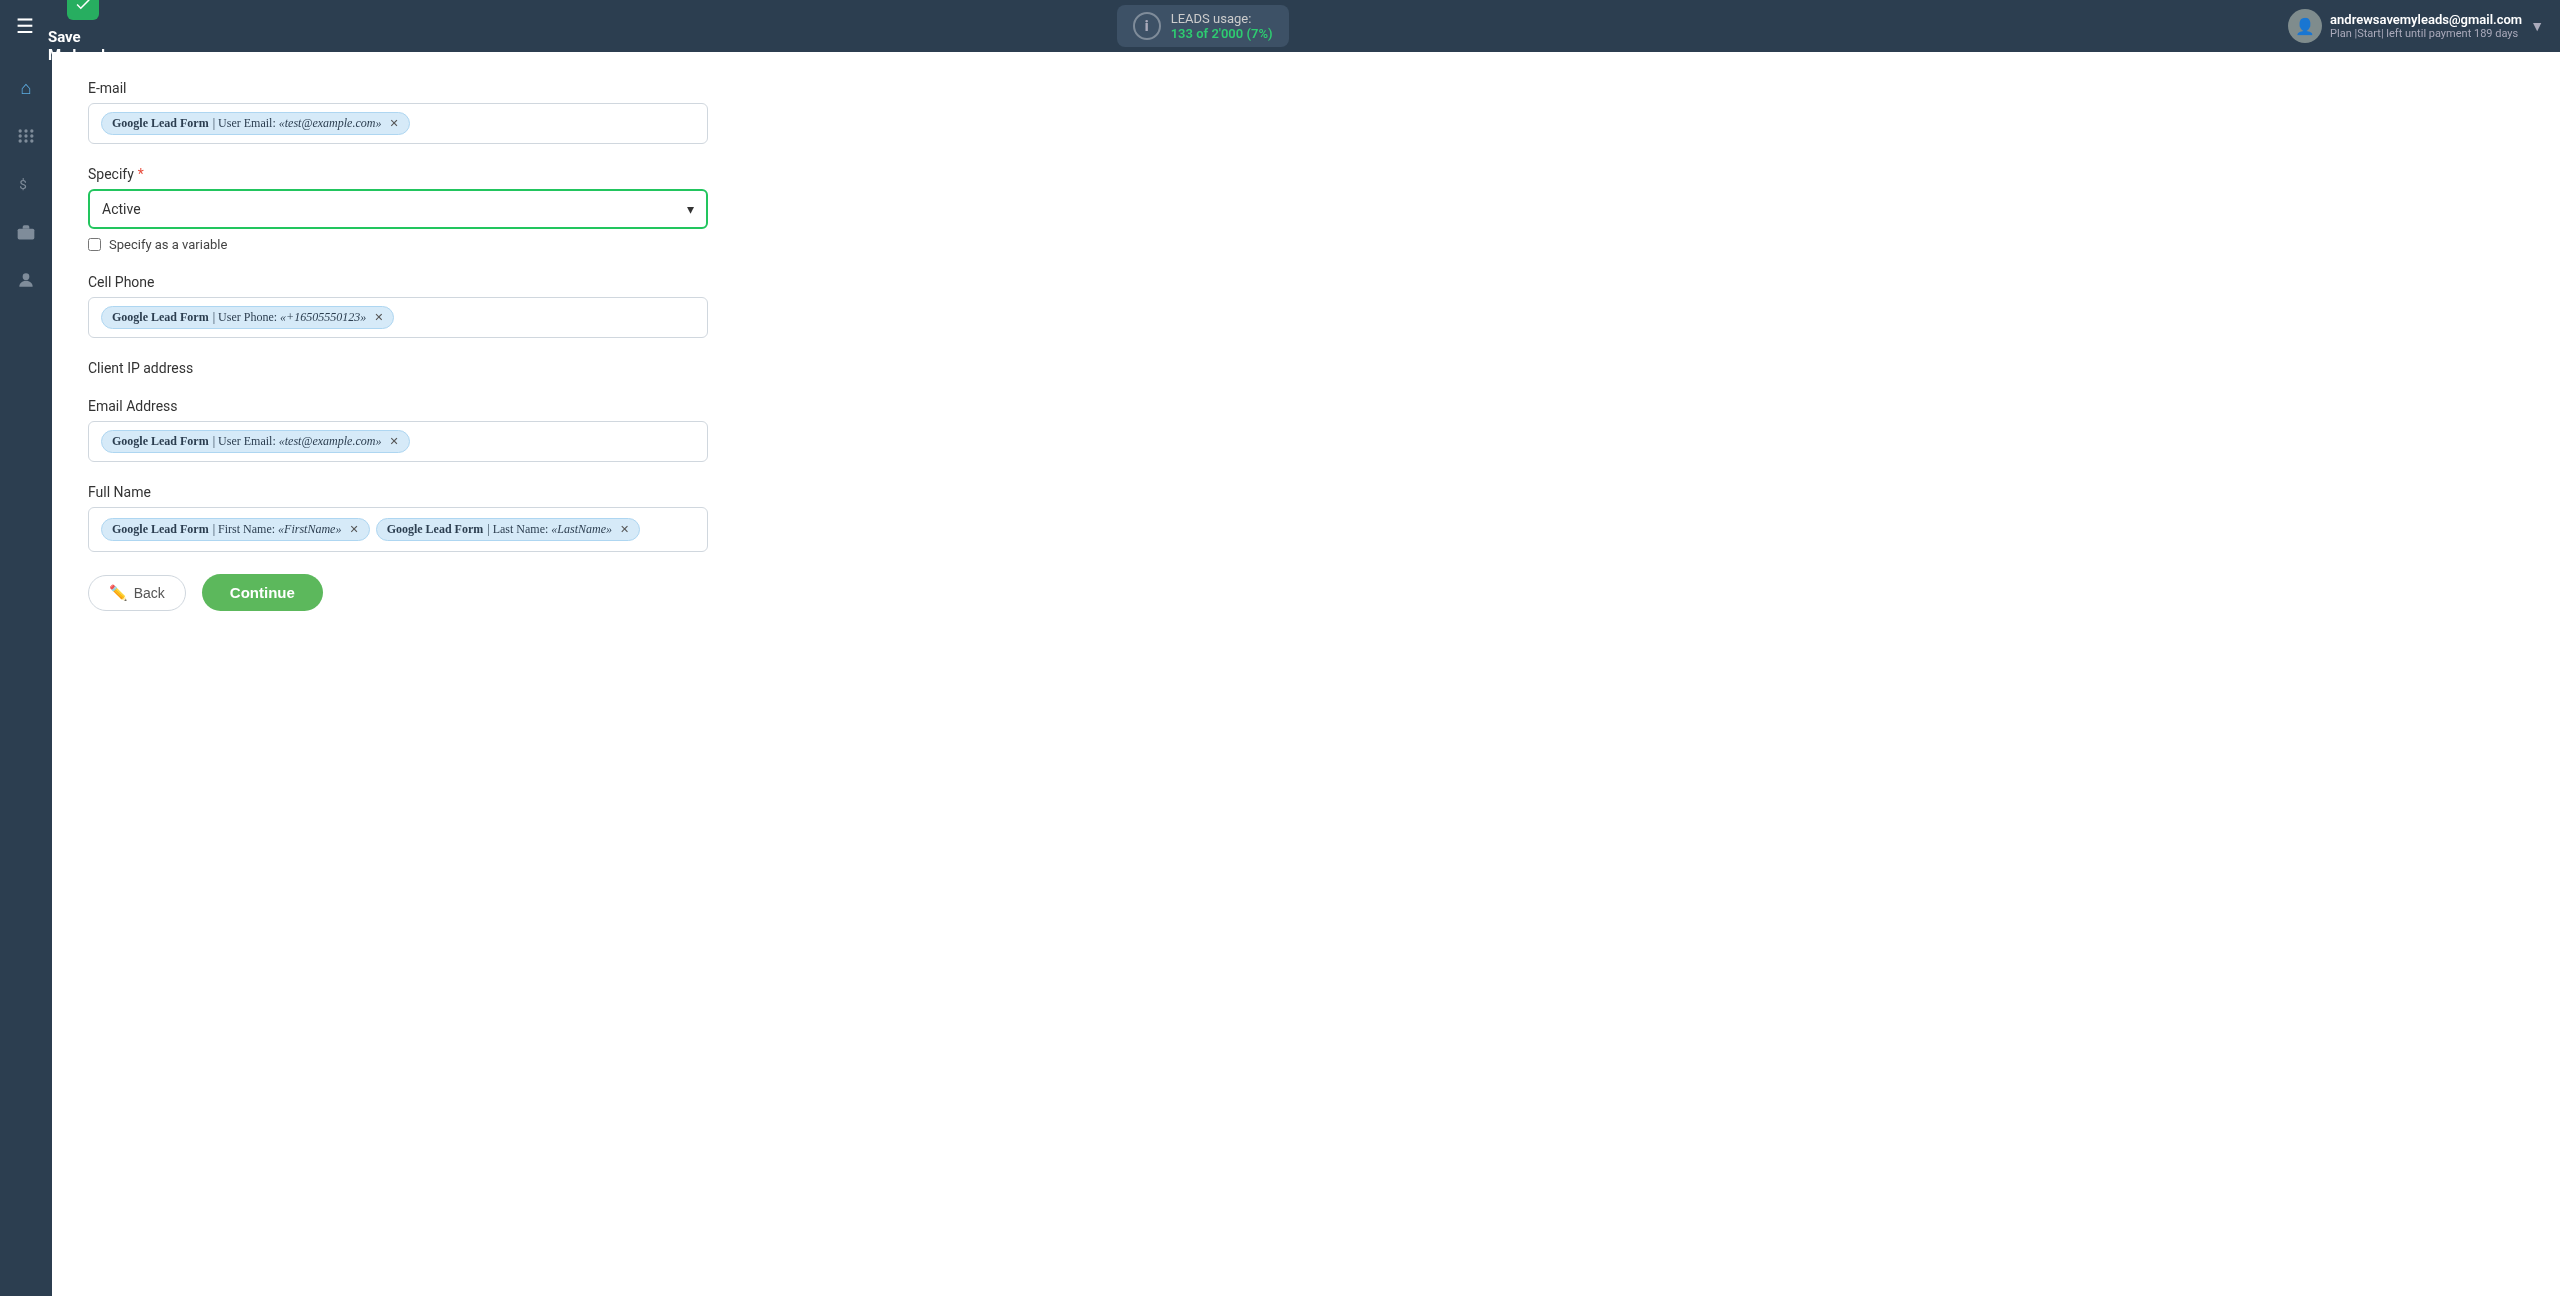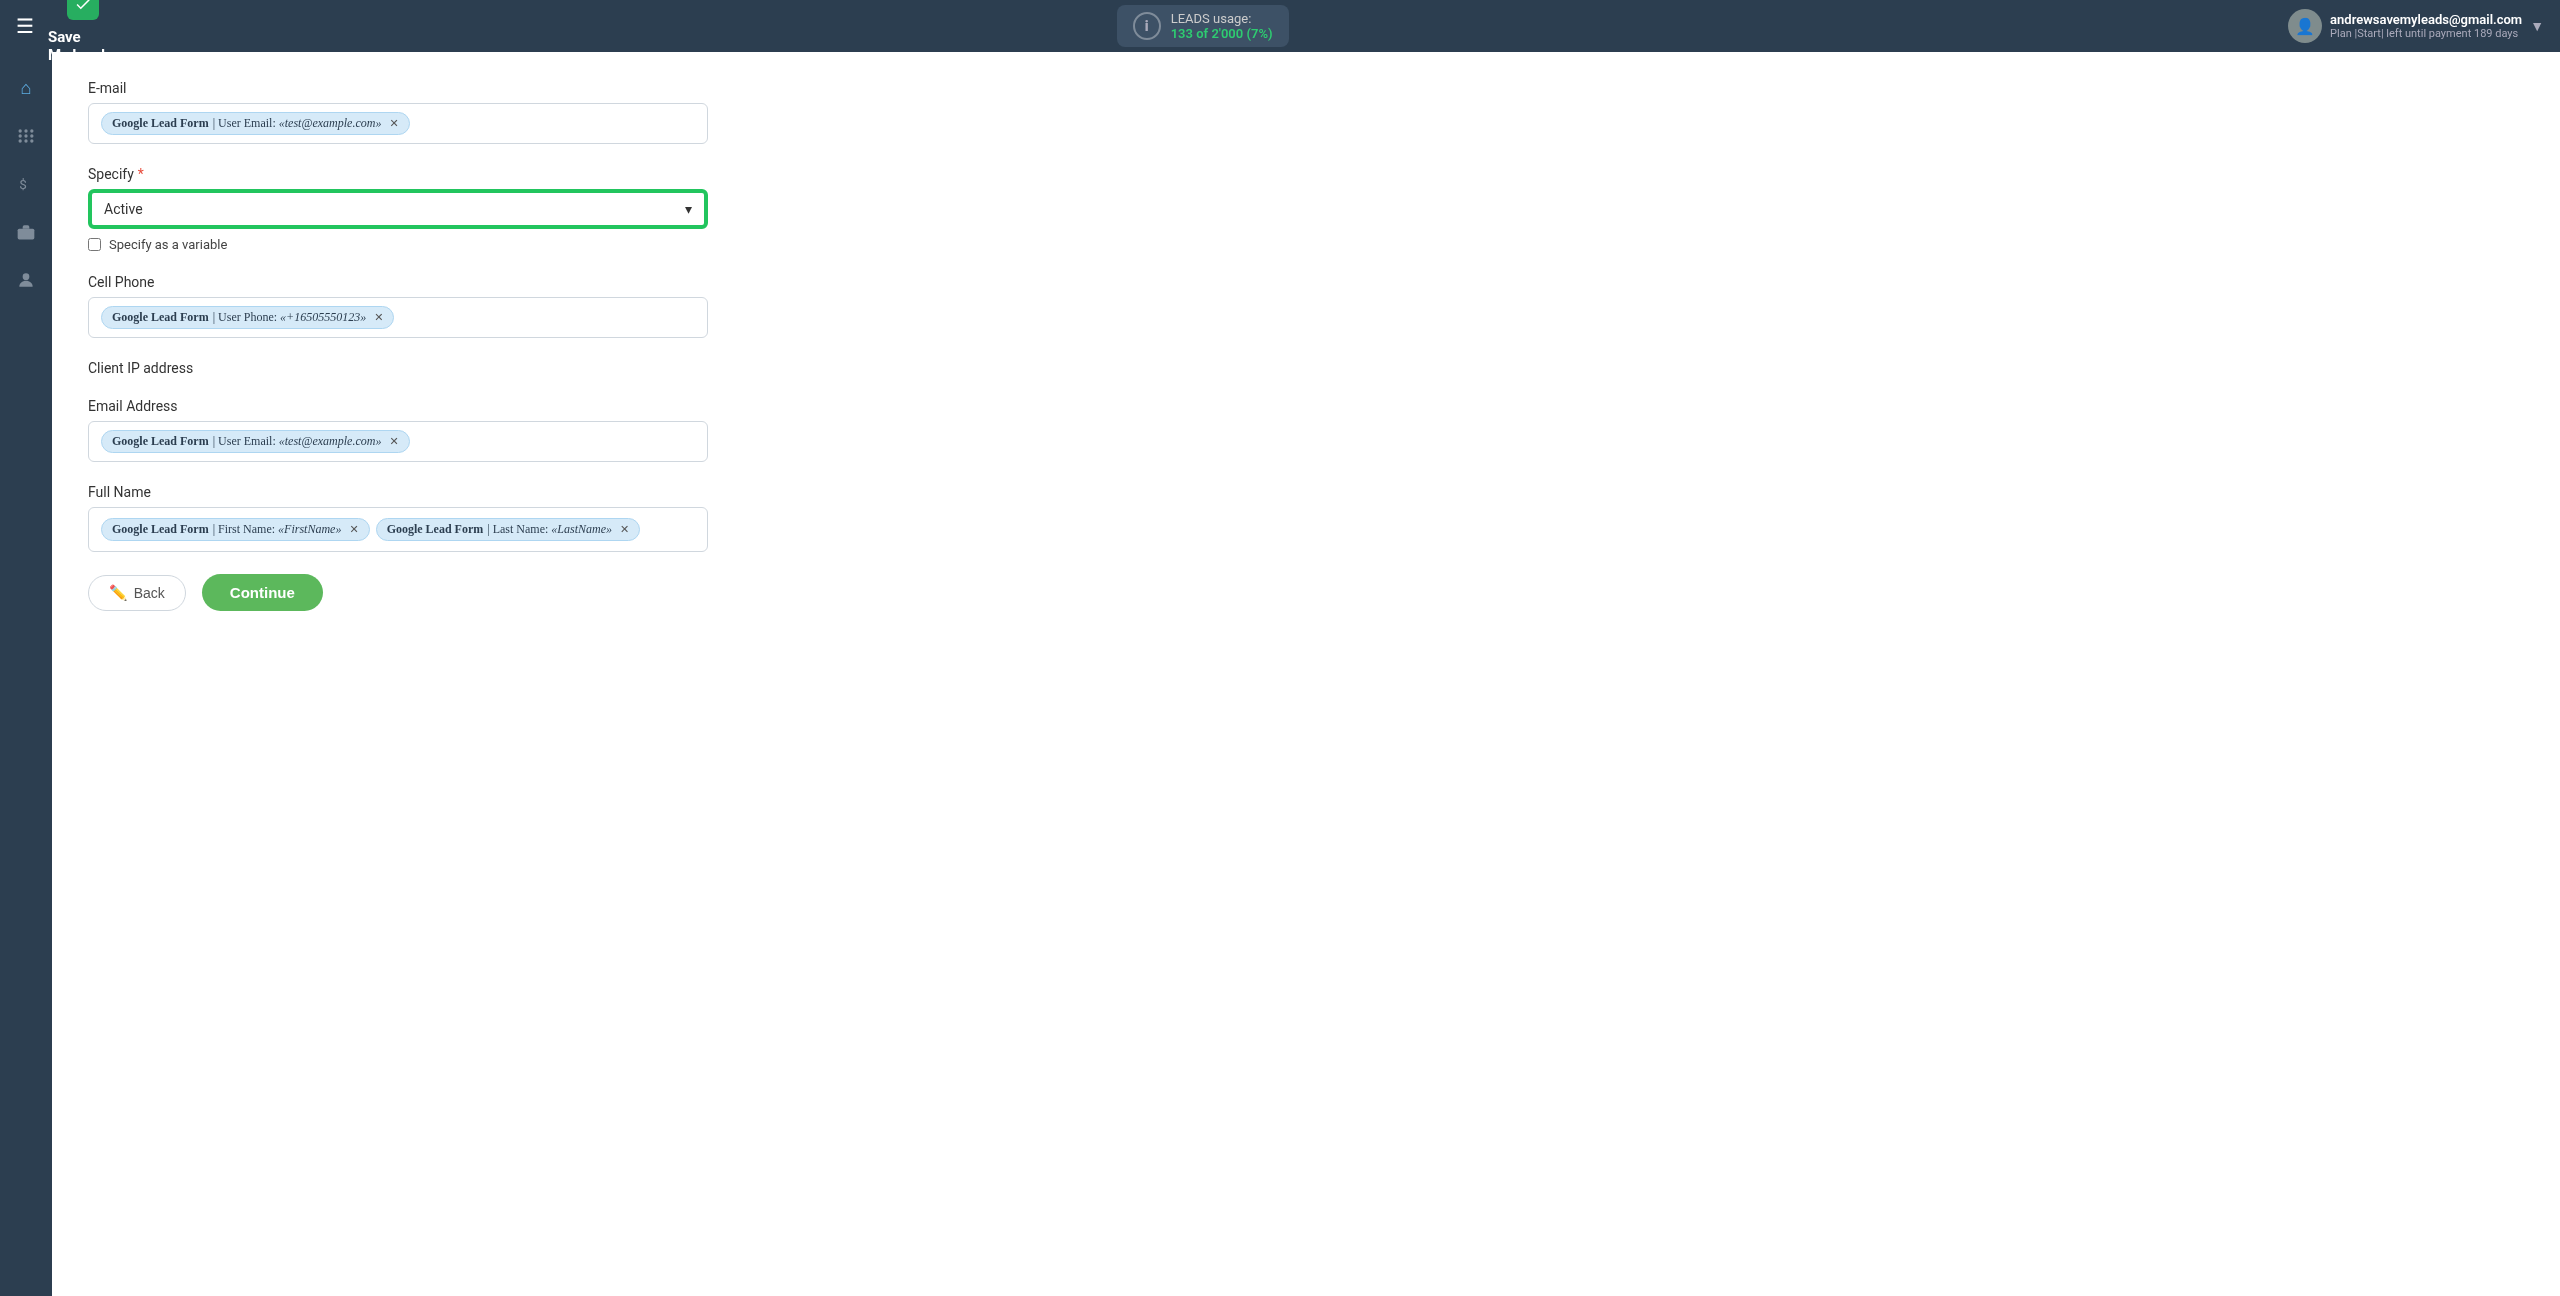--- a/index.html
+++ b/index.html
@@ -163,21 +163,21 @@
     .token em { font-style: italic; }
     .token .close-x {
       cursor: pointer;
       color: #555;
       font-size: 11px;
       margin-left: 4px;
     }
 
     
     .field-select {
-      border: 4px solid #22c55e;
+      border: 2px solid #22c55e;
       border-radius: 6px;
       padding: 8px 12px;
       width: 620px;
       height: 40px;
       display: flex;
       align-items: center;
       justify-content: space-between;
       background: white;
       font-size: 14px;
       color: #333;

